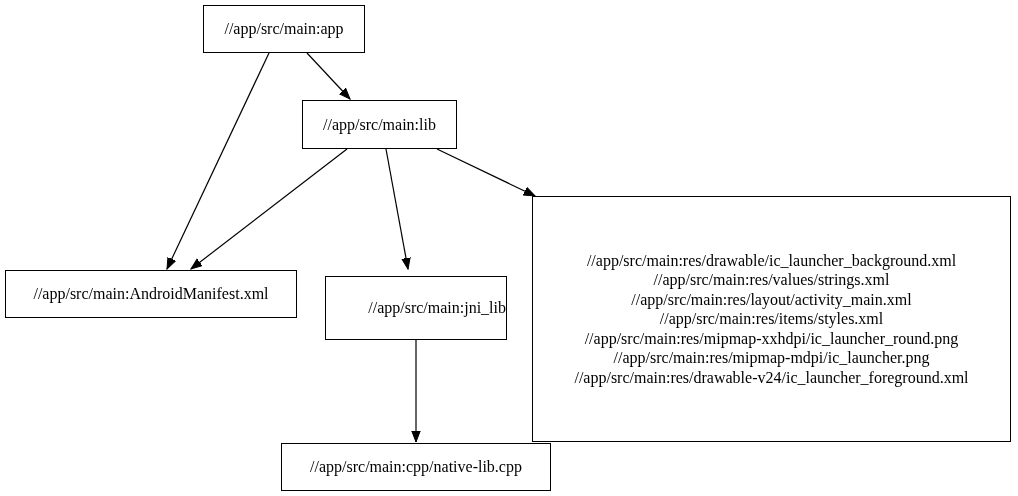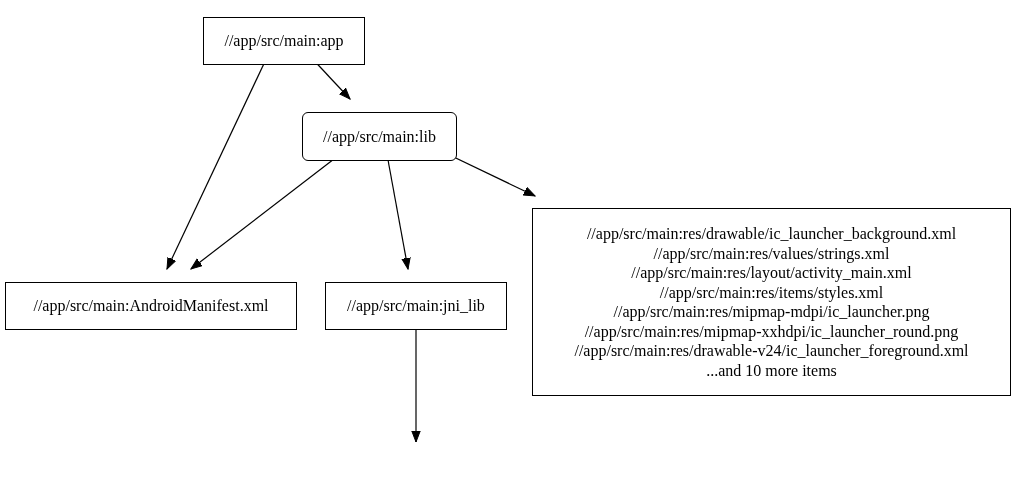--- a/index.html
+++ b/index.html
@@ -29,27 +29,26 @@
     border: 1px solid #000000;
     background: #ffffff;
     display: flex;
     flex-direction: column;
     align-items: center;
     justify-content: center;
     text-align: center;
     font-size: 16px;
     line-height: 19.5px;
     white-space: nowrap;
-    margin-top: 12px;
   }
   .node-app        { left: 203px; top: 5px;   width: 162px; height: 48px; }
-  .node-lib        { left: 302px; top: 100px; width: 155px; height: 49px; border-radius: 6px; }
+  .node-lib        { left: 302px; top: 100px; width: 155px; height: 49px; }
   .node-manifest   { left: 5px;   top: 270px; width: 292px; height: 48px; }
-  .node-jni-lib    { left: 325px; top: 270px; width: 182px; height: 48px; }
-  .node-res-group  { left: 532px; top: 196px; width: 479px; height: 188px; }
+  .node-jni-lib    { left: 325px; top: 276px; width: 182px; height: 64px; align-items: flex-end; }
+  .node-res-group  { left: 532px; top: 196px; width: 479px; height: 246px; }
   .node-native-cpp { left: 281px; top: 443px; width: 270px; height: 48px; }
   .edge-line {
     stroke: #000000;
     stroke-width: 1.2;
     fill: none;
   }
 </style>
 </head>
 <body>
 
@@ -83,20 +82,22 @@
 
   <div class="node node-jni-lib">
     <span>//app/src/main:jni_lib</span>
   </div>
 
   <div class="node node-res-group">
     <div>//app/src/main:res/drawable/ic_launcher_background.xml</div>
     <div>//app/src/main:res/values/strings.xml</div>
     <div>//app/src/main:res/layout/activity_main.xml</div>
     <div>//app/src/main:res/items/styles.xml</div>
+    <div>//app/src/main:res/mipmap-xxhdpi/ic_launcher_round.png</div>
     <div>//app/src/main:res/mipmap-mdpi/ic_launcher.png</div>
-    <div>//app/src/main:res/mipmap-xxhdpi/ic_launcher_round.png</div>
     <div>//app/src/main:res/drawable-v24/ic_launcher_foreground.xml</div>
-    <div>...and 10 more items</div>
   </div>
 
+  <div class="node node-native-cpp">
+    <span>//app/src/main:cpp/native-lib.cpp</span>
+  </div>
 
 </div>
 
 </body></html>

